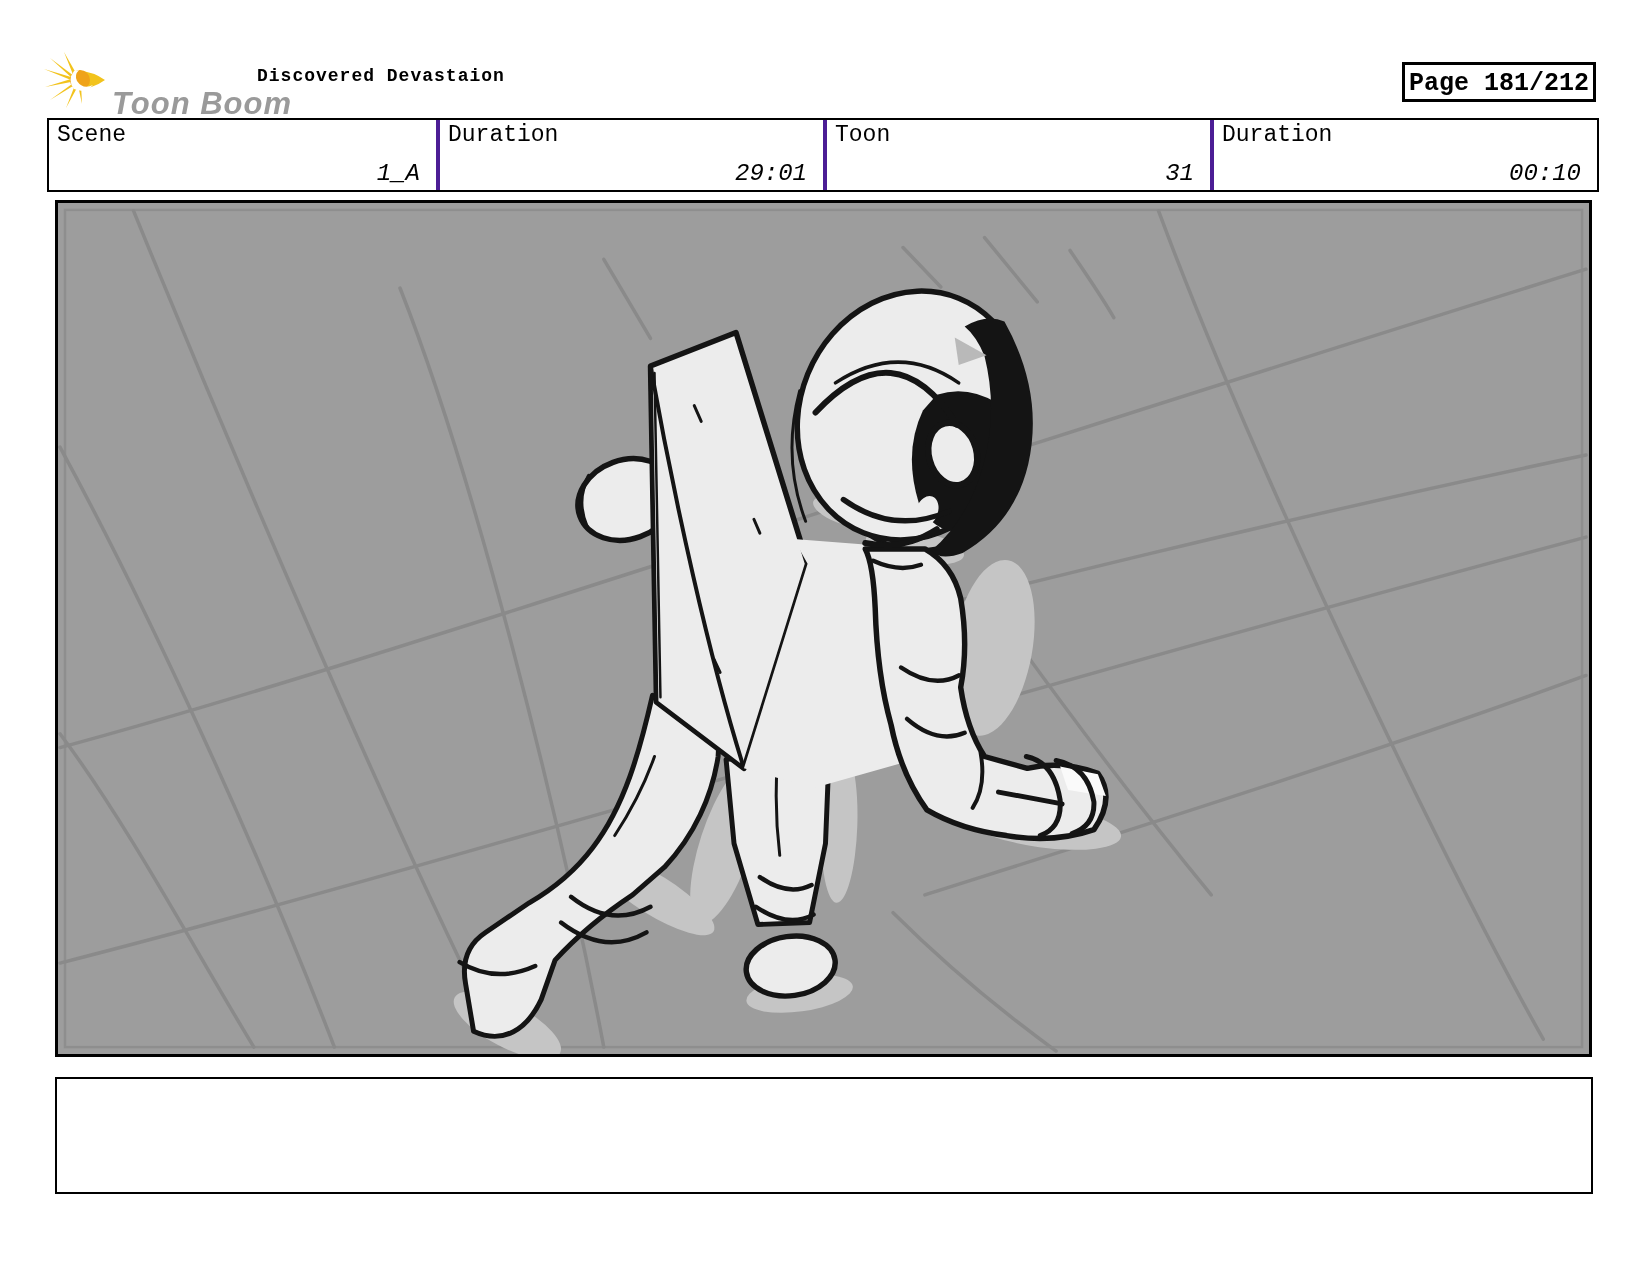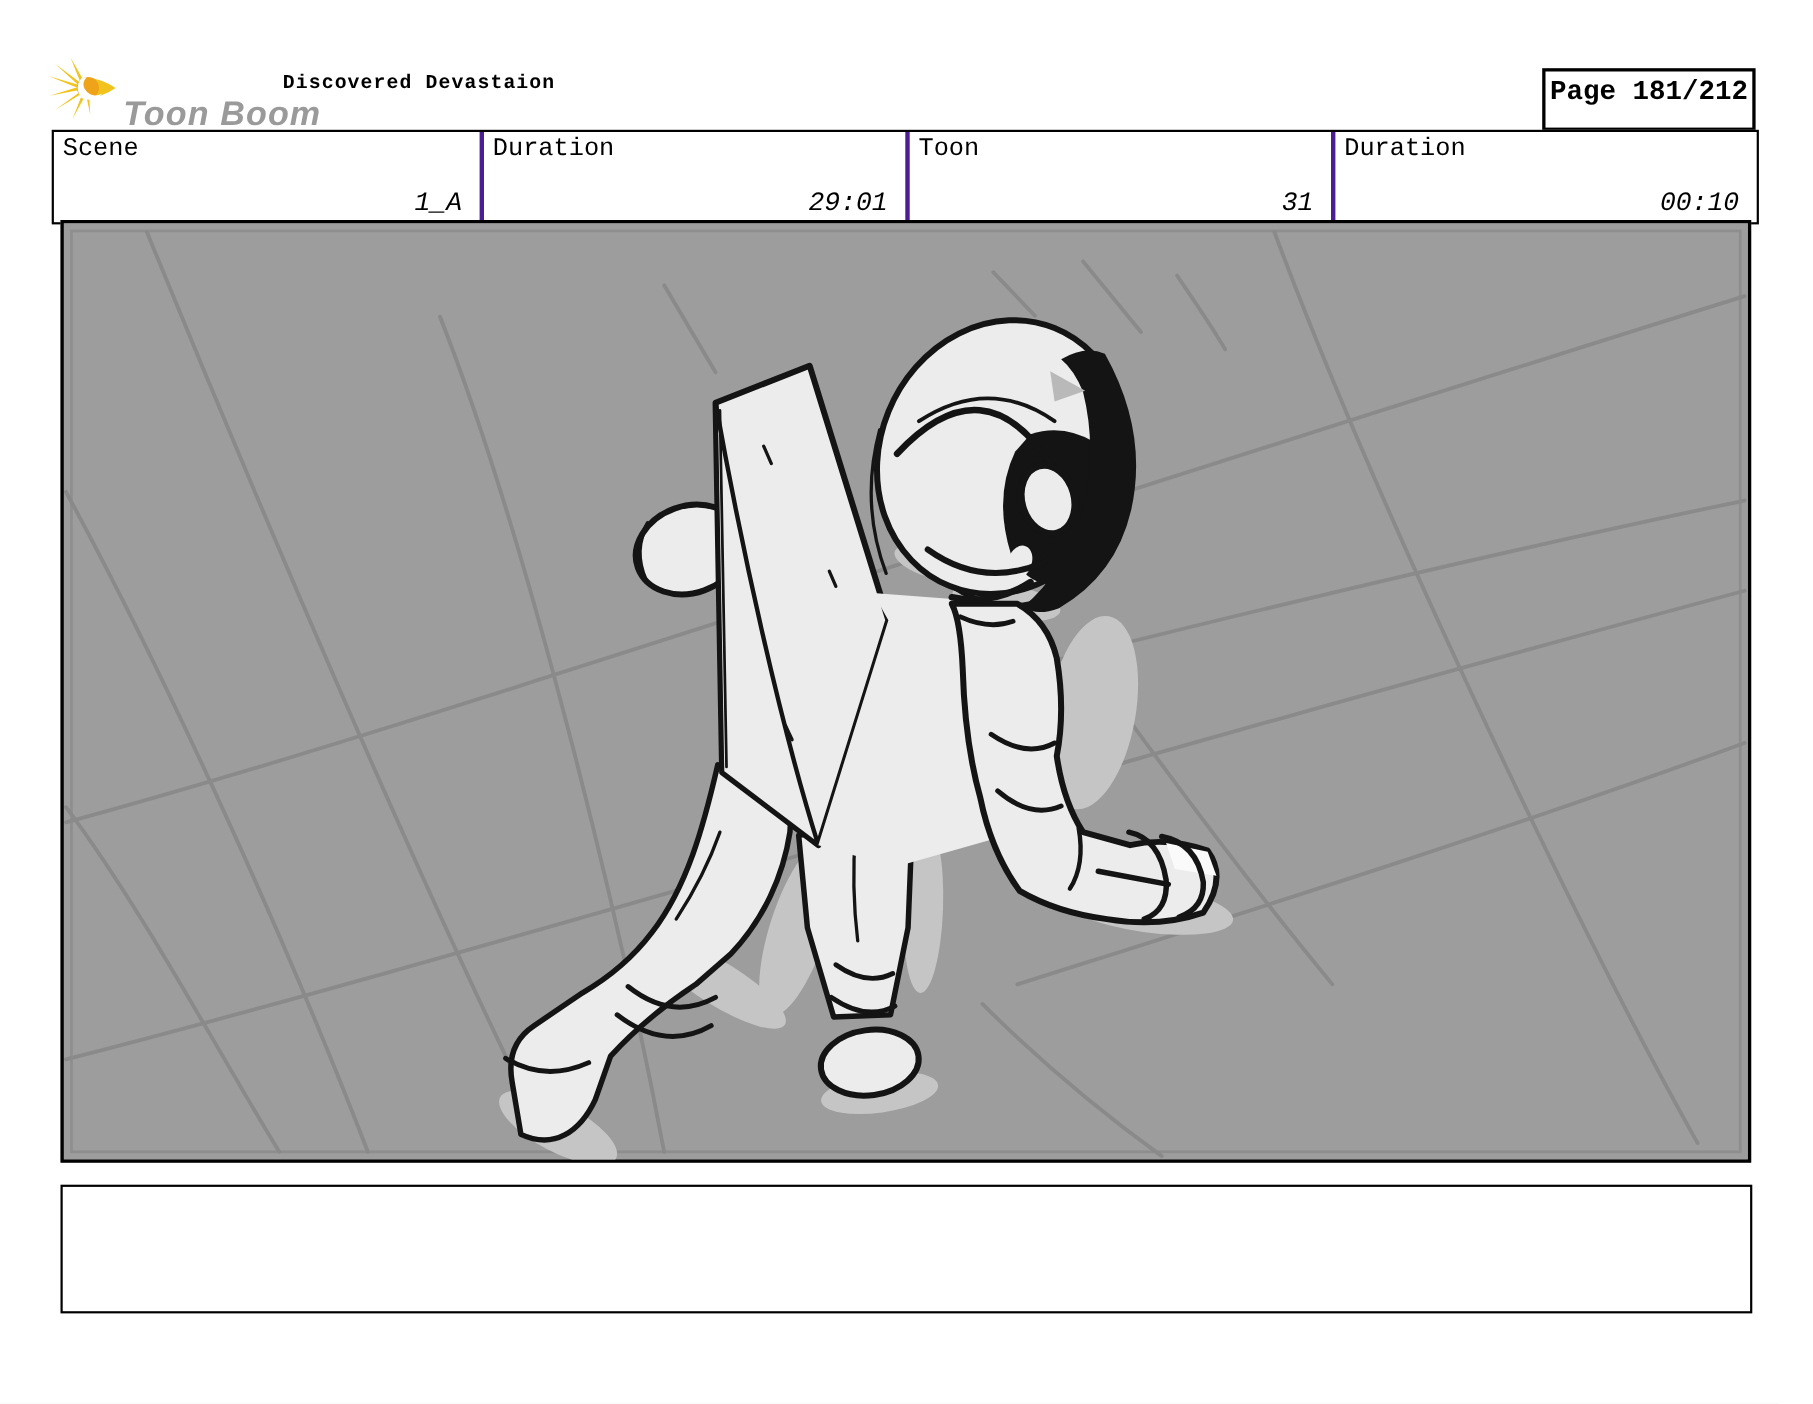--- a/index.html
+++ b/index.html
@@ -11,25 +11,25 @@
   *{margin:0;padding:0;box-sizing:border-box;}
   html,body{width:1648px;height:1276px;background:#fff;overflow:hidden;
     font-family:"Liberation Mono","DejaVu Sans Mono",monospace;color:#000;}
   .page{position:absolute;left:0;top:0;width:1648px;height:1276px;background:#fff;}
 
   
   .logo-icon{position:absolute;left:44px;top:50px;width:64px;height:60px;}
   .logo-text{position:absolute;left:112px;top:62px;font-family:"Liberation Sans","DejaVu Sans",sans-serif;
     font-style:italic;font-weight:bold;font-size:31px;letter-spacing:1px;color:var(--logo-text-gray);margin-top:24px;}
   .board-title{position:absolute;left:257px;top:66px;font-size:18px;font-weight:bold;letter-spacing:1px;}
-  .page-box{position:absolute;left:1402px;top:62px;width:194px;height:57px;border:3px solid #000;
+  .page-box{position:absolute;left:1402px;top:62px;width:194px;height:40px;border:3px solid #000;
     text-align:center;line-height:37px;font-size:25px;font-weight:bold;}
 
   
-  .info-bar{position:absolute;left:47px;top:118px;width:1552px;height:86px;border:2px solid #000;
+  .info-bar{position:absolute;left:47px;top:118px;width:1552px;height:74px;border:2px solid #000;
     display:grid;grid-template-columns:1fr 1fr 1fr 1fr;background:#fff;}
   .info-cell{position:relative;border-left:4px solid #4c1d95;}
   .info-cell:first-child{border-left:none;}
   .cell-label{position:absolute;left:8px;top:2px;font-size:23px;}
   .cell-value{position:absolute;right:16px;bottom:3px;font-size:24px;font-style:italic;}
 
   
   .panel{position:absolute;left:55px;top:200px;width:1537px;height:857px;border:3px solid #000;
     background:var(--floor-gray);}
   .panel svg{display:block;width:100%;height:100%;}

